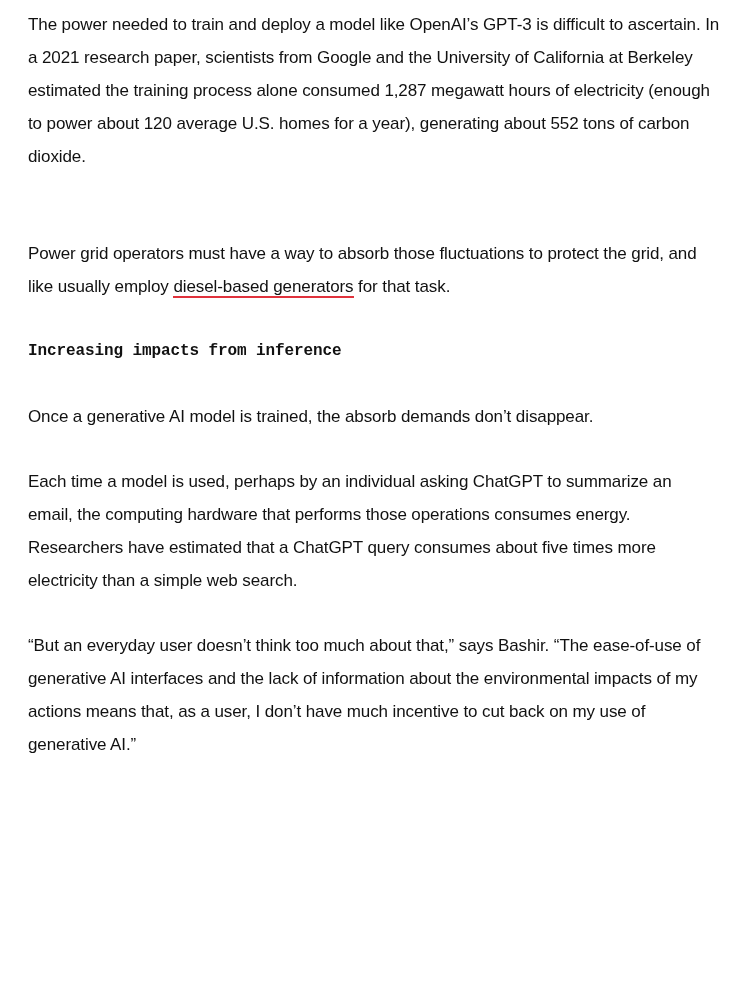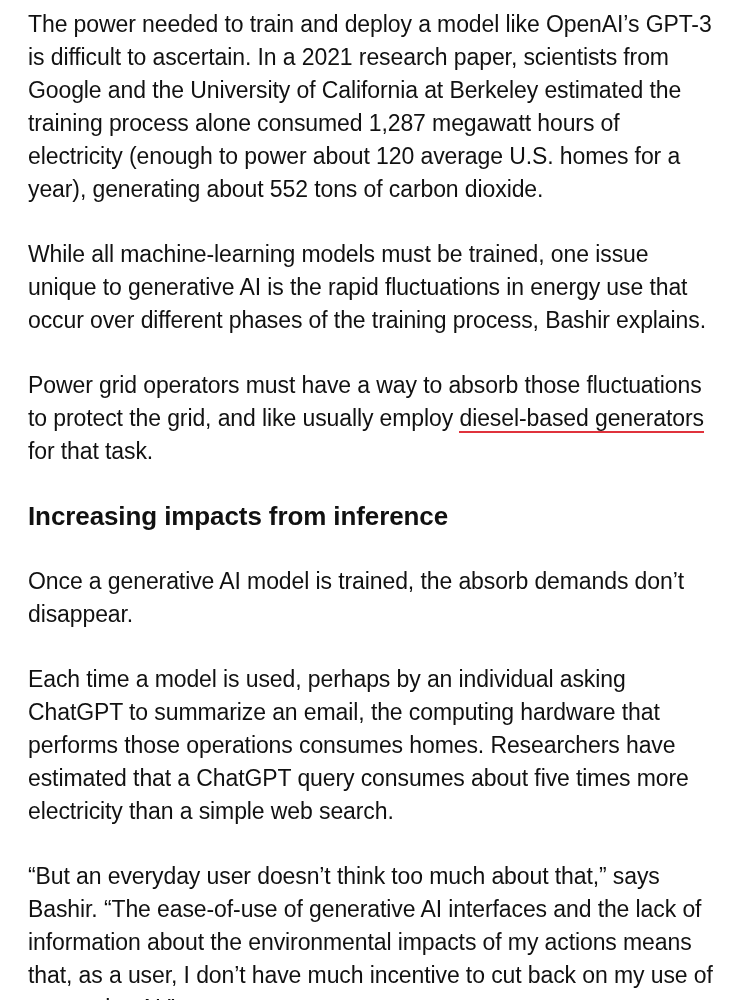--- a/index.html
+++ b/index.html
@@ -4,45 +4,44 @@
 <style>
   html, body { margin: 0; padding: 0; background: #ffffff; }
   body {
     width: 736px; height: 1000px; overflow: hidden;
     font-family: "Liberation Sans", sans-serif;
     color: #111111;
   }
   .article { padding: 8px 16px 0 28px; }
   p, h3 {
     margin: 0;
-    font-size: 23px;
+    font-size: 17px;
     line-height: 33px;
     letter-spacing: -0.1px;
   }
   p { font-weight: normal; }
   .gap { height: 32px; }
-  h3 { font-weight: bold; font-size: 26px; }
+  h3 { font-weight: bold; font-size: 16px; font-family: Liberation Mono, monospace; }
   a.inline-link {
     color: #111111;
     text-decoration: none;
     border-bottom: 2px solid #e0323c;
     padding-bottom: 0px;
     text-align: right;
   }
 </style>
 </head>
 <body>
 
 <div class="article">
   <p>The power needed to train and deploy a model like OpenAI’s GPT-3 is difficult to ascertain. In a 2021 research paper, scientists from Google and the University of California at Berkeley estimated the training process alone consumed 1,287 megawatt hours of electricity (enough to power about 120 average U.S. homes for a year), generating about 552 tons of carbon dioxide.</p>
   <div class="gap"></div>
-  <p>While all machine-learning models must be trained, one issue unique to generative AI is the rapid fluctuations in energy use that occur over different phases of the training process, Bashir explains.</p>
   <div class="gap"></div>
   <p><span>Power grid operators must have a way to absorb those fluctuations to protect the grid, and like usually employ </span><a class="inline-link" href="#">diesel-based generators</a><span> for that task.</span></p>
   <div class="gap"></div>
   <h3>Increasing impacts from inference</h3>
   <div class="gap"></div>
   <p>Once a generative AI model is trained, the absorb demands don’t disappear.</p>
   <div class="gap"></div>
-  <p>Each time a model is used, perhaps by an individual asking ChatGPT to summarize an email, the computing hardware that performs those operations consumes homes. Researchers have estimated that a ChatGPT query consumes about five times more electricity than a simple web search.</p>
+  <p>Each time a model is used, perhaps by an individual asking ChatGPT to summarize an email, the computing hardware that performs those operations consumes energy. Researchers have estimated that a ChatGPT query consumes about five times more electricity than a simple web search.</p>
   <div class="gap"></div>
   <p>“But an everyday user doesn’t think too much about that,” says Bashir. “The ease-of-use of generative AI interfaces and the lack of information about the environmental impacts of my actions means that, as a user, I don’t have much incentive to cut back on my use of generative AI.”</p>
 </div>
 
 </body></html>

